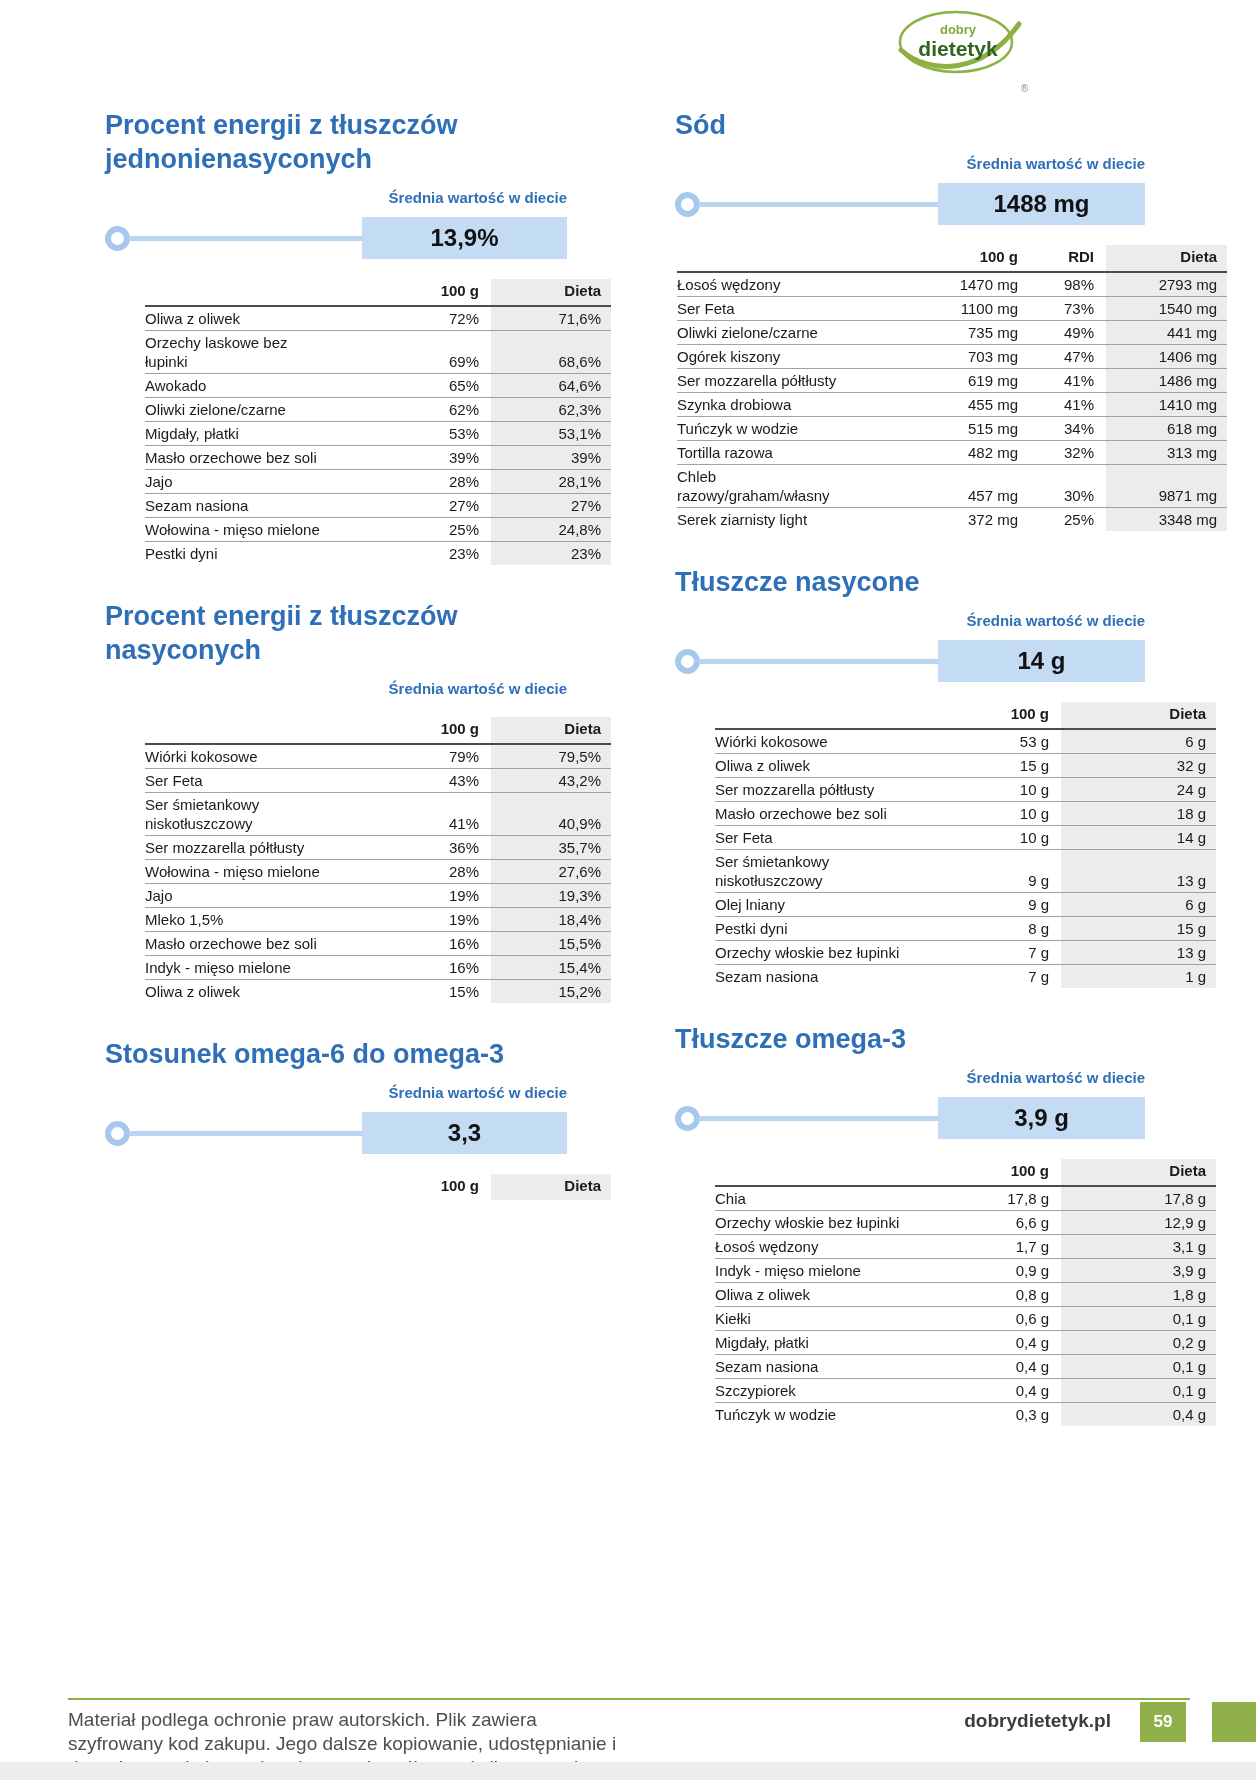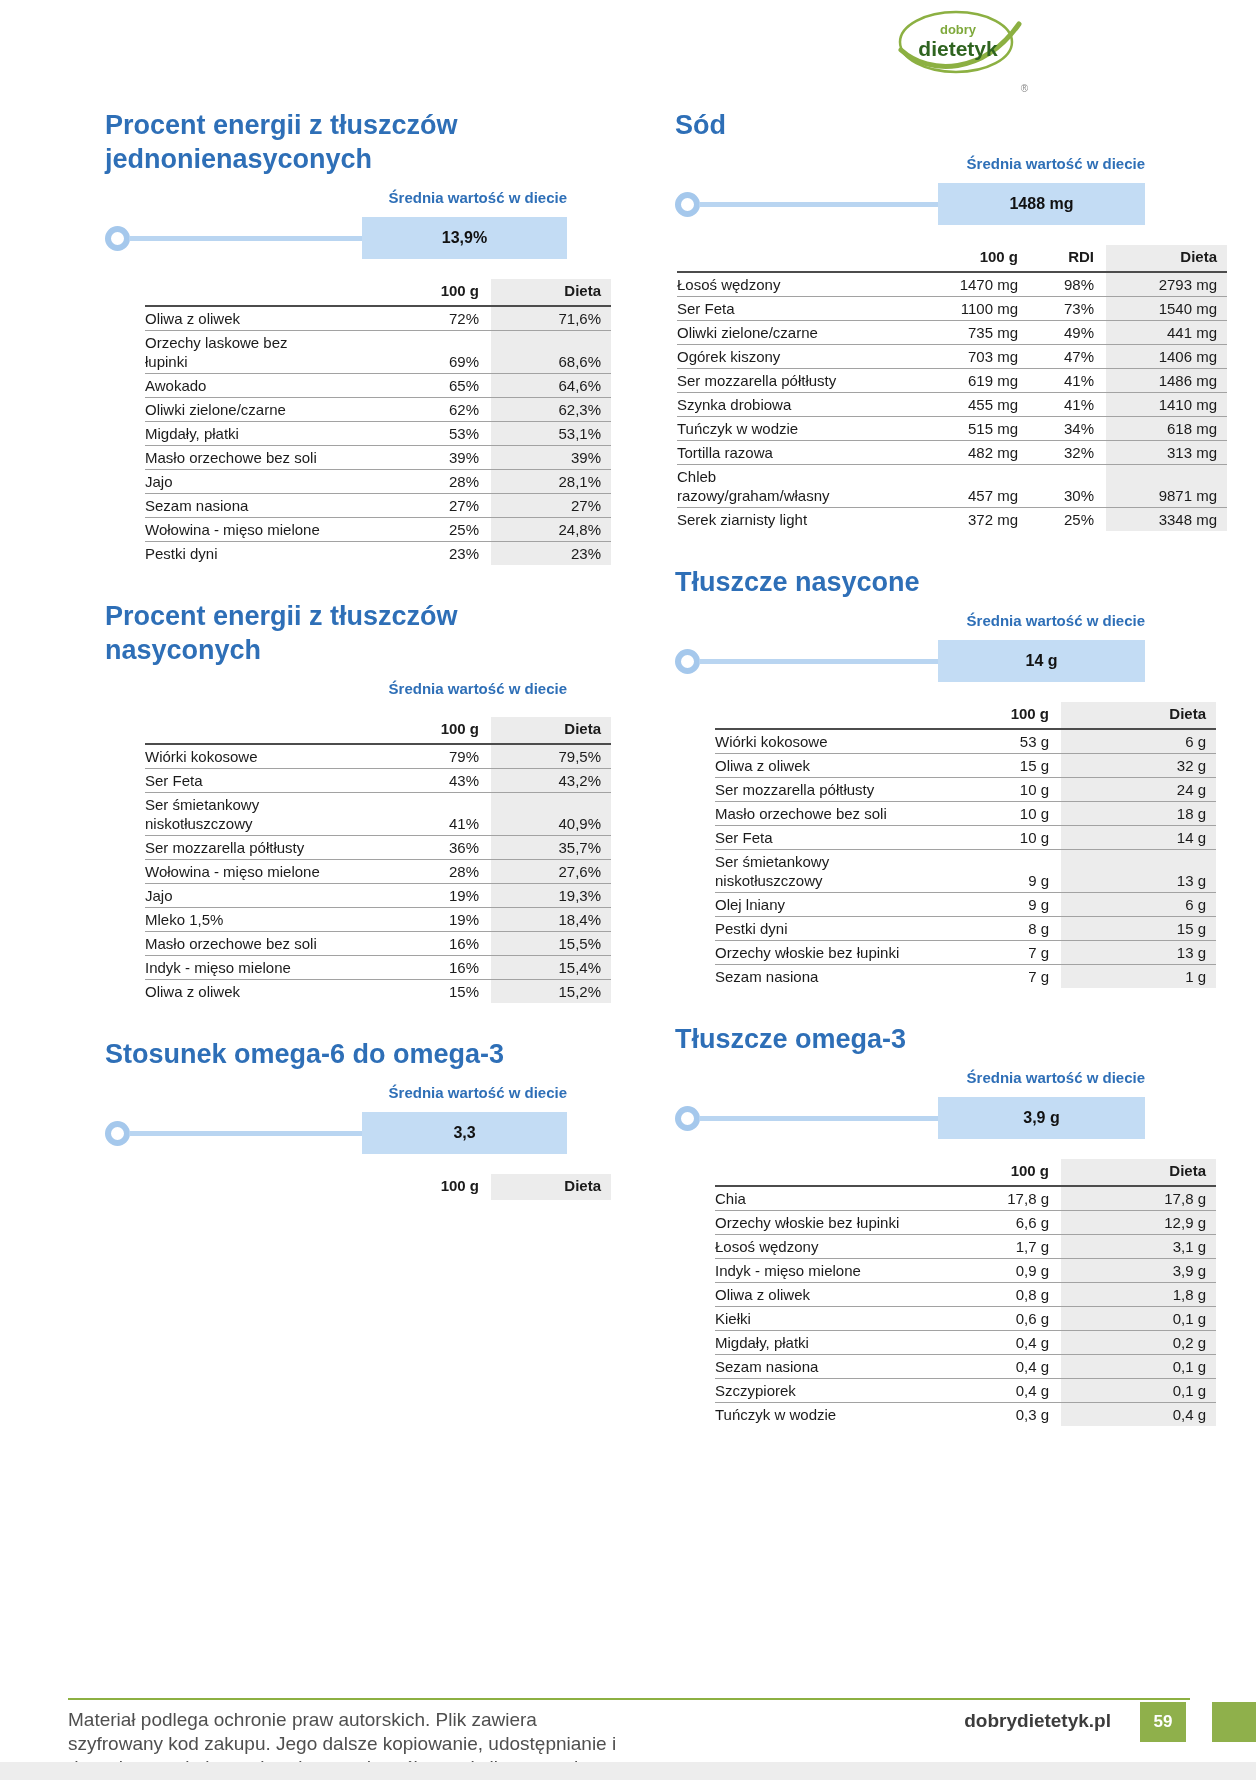--- a/index.html
+++ b/index.html
@@ -20,21 +20,21 @@
   .avg-label { margin-top:13px; font-size:15px; font-weight:bold; color:#2e6fb7; text-align:right; }
   .col-left  .avg-label { padding-right:18px; }
   .col-right .avg-label { padding-right:45px; }
 
   .slider { display:flex; align-items:center; margin-top:11px; height:42px; }
   .col-left  .slider { margin-right:18px; }
   .col-right .slider { margin-right:45px; }
   .knob  { flex:none; width:13px; height:13px; border:6px solid #a5c8ec; border-radius:50%; background:#fff; }
   .track { flex:1; height:5px; background:#b9d5f1; margin-left:-1px; }
   .value-box { flex:none; width:205px; height:42px; background:#c3dcf4; display:flex;
-               align-items:center; justify-content:center; font-size:16px; font-weight:bold; color:#111; }
+               align-items:center; justify-content:center; font-size:24px; font-weight:bold; color:#111; }
   .col-right .value-box { width:207px; }
 
   
   .tbl { margin-top:20px; border-collapse:collapse; table-layout:fixed; font-size:15px; }
   .t-left  { width:440px; margin-left:40px; }
   .t-sod   { width:512px; margin-left:2px; }
   .t-right { width:475px; margin-left:40px; }
   th, td { font-weight:normal; text-align:right; vertical-align:bottom;
            padding:2px 12px 2px 0; line-height:19px; }
   thead th { font-weight:bold; padding-bottom:5px; border-bottom:2px solid #4c4c4c; }

